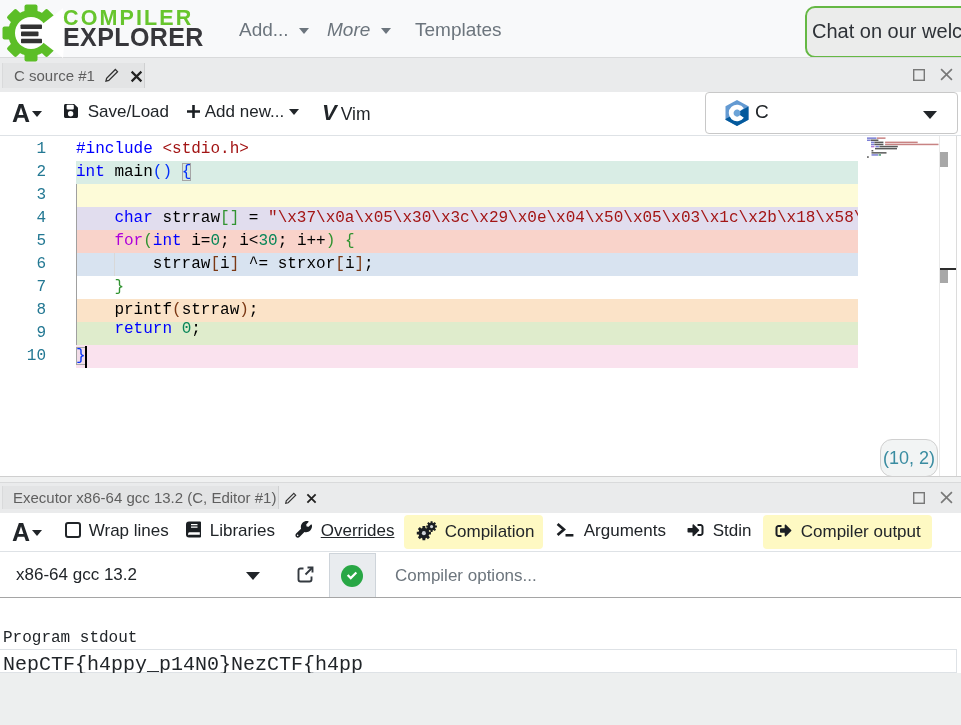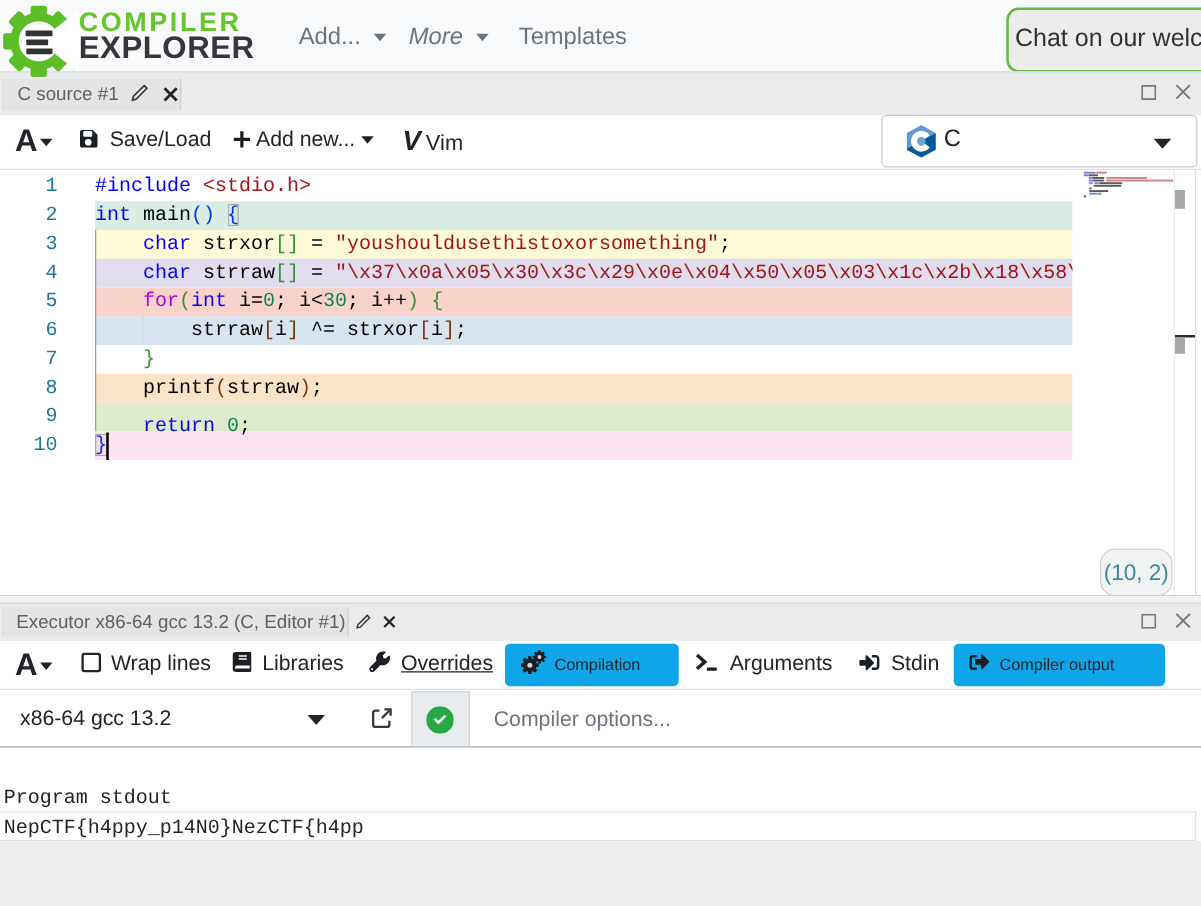--- a/index.html
+++ b/index.html
@@ -32,21 +32,21 @@
   .kp { color:#af00db; } 
   .st { color:#a31515; } 
   .nu { color:#098658; } 
   .b1 { color:#0431fa; } 
   .b2 { color:#319331; }
   .b3 { color:#7b3814; }
   .bmatch { background:rgba(190,190,190,0.12); box-shadow:0 0 0 1px #a5a5a5 inset; }
 
   
   .mono { font-family:"Liberation Mono",monospace; }
-  .btngray { position:absolute; background:#0ea5e9; border-radius:4px; font-size:13px; color:#212529; }
+  .btngray { position:absolute; background:#fef9c3; border-radius:4px; font-size:17px; color:#212529; }
 </style>
 </head>
 <body>
 <div id="page">
 
   <div class="abs" id="navbar"></div>
   <div class="abs" id="logo" style="left:0px; top:2px; width:230px; height:62px; z-index:5;">
     <svg width="230" height="64" viewBox="0 0 230 64">
       <g fill="#5cbe27">
         <circle cx="31" cy="31" r="23"></circle>
@@ -139,27 +139,26 @@
     <div class="lnum" style="top:71px;">4</div>
     <div class="lnum" style="top:94px;">5</div>
     <div class="lnum" style="top:117px;">6</div>
     <div class="lnum" style="top:140px;">7</div>
     <div class="lnum" style="top:163px;">8</div>
     <div class="lnum" style="top:186px;">9</div>
     <div class="lnum" style="top:209px;">10</div>
 
     <div class="code" style="top:2px;"><span class="kb">#include</span> <span class="st">&lt;stdio.h&gt;</span></div>
     <div class="code" style="top:25px;"><span class="kb">int</span> main<span class="b1">()</span> <span class="b1 bmatch">{</span></div>
-    <div class="code" style="top:48px;">    <span class="kb">char</span> strxor<span class="b2">[]</span> = <span class="st">"youshouldusethistoxorsomething"</span>;</div>
     <div class="code" style="top:71px;">    <span class="kb">char</span> strraw<span class="b2">[]</span> = <span class="st">"\x37\x0a\x05\x30\x3c\x29\x0e\x04\x50\x05\x03\x1c\x2b\x18\x58\x41</span></div>
     <div class="code" style="top:94px;">    <span class="kp">for</span><span class="b2">(</span><span class="kb">int</span> i=<span class="nu">0</span>; i&lt;<span class="nu">30</span>; i++<span class="b2">)</span> <span class="b2">{</span></div>
     <div class="code" style="top:117px;">        strraw<span class="b3">[</span>i<span class="b3">]</span> ^= strxor<span class="b3">[</span>i<span class="b3">]</span>;</div>
     <div class="code" style="top:140px;">    <span class="b2">}</span></div>
     <div class="code" style="top:163px;">    printf<span class="b3">(</span>strraw<span class="b3">)</span>;</div>
-    <div class="code" style="top:194px;">    <span class="kb">return</span> <span class="nu">0</span>;</div>
+    <div class="code" style="top:182px;">    <span class="kb">return</span> <span class="nu">0</span>;</div>
     <div class="code" style="top:209px;"><span class="b1 bmatch">}</span></div>
     <div class="abs" id="cursor" style="left:85px; top:210px; width:2px; height:22px; background:#000;"></div>
     <div class="abs" style="left:76px; top:48px; width:1px; height:161px; background:#a0a0a0;"></div>
     <div class="abs" style="left:114px; top:117px; width:1px; height:23px; background:#d8d8d8;"></div>
 
     <div class="abs" id="minimap" style="left:858px; top:0; width:80px; height:342px; background:#fff;">
       <svg width="82" height="26" viewBox="0 0 82 26">
         <rect x="9" y="1.4" width="9.5" height="1.5" fill="#7b7fd4"></rect>
           <rect x="19" y="1.4" width="8.5" height="1.5" fill="#c88383"></rect>
         <rect x="9" y="3.5" width="3.5" height="1.5" fill="#7b7fd4"></rect>
@@ -274,16 +273,16 @@
   <div class="abs" style="left:329px; top:553px; width:47px; height:44px; background:#e9ecef; border:1px solid #ced4da; border-bottom:none;"></div>
   <svg class="abs" style="left:341px; top:565px;" width="22" height="22" viewBox="0 0 512 512">
       <circle cx="256" cy="256" r="256" fill="#28a745"></circle>
       <path d="M227 341 L137 251 l36-36 54 54 112-112 36 36 z" fill="#fff"></path>
     </svg>
   <div class="abs" style="left:395px; top:566px; font-size:17px; color:#6c757d;">Compiler options...</div>
 
   <div class="abs mono" style="left:3px; top:603px; font-size:16px; color:#212529;margin-top:47px;">Program returned: 0</div>
   <div class="abs mono" style="left:3px; top:629px; font-size:16px; color:#212529;">Program stdout</div>
   <div class="abs" style="left:0; top:649px; width:957px; height:24px; background:#fff; border-top:1px solid #dee2e6; border-bottom:1px solid #dee2e6; border-right:1px solid #dee2e6;"></div>
-  <div class="abs mono" style="left:3px; top:653px; font-size:16px; color:#212529;">NepCTF{h4ppy_p14N0}NezCTF{h4pp</div>
+  <div class="abs mono" style="left:3px; top:653px; font-size:20px; color:#212529;">NepCTF{h4ppy_p14N0}NezCTF{h4pp</div>
   <div class="abs" style="left:0; top:673px; width:961px; height:52px; background:#edefef;"></div>
 
 </div>
 
 </body></html>

